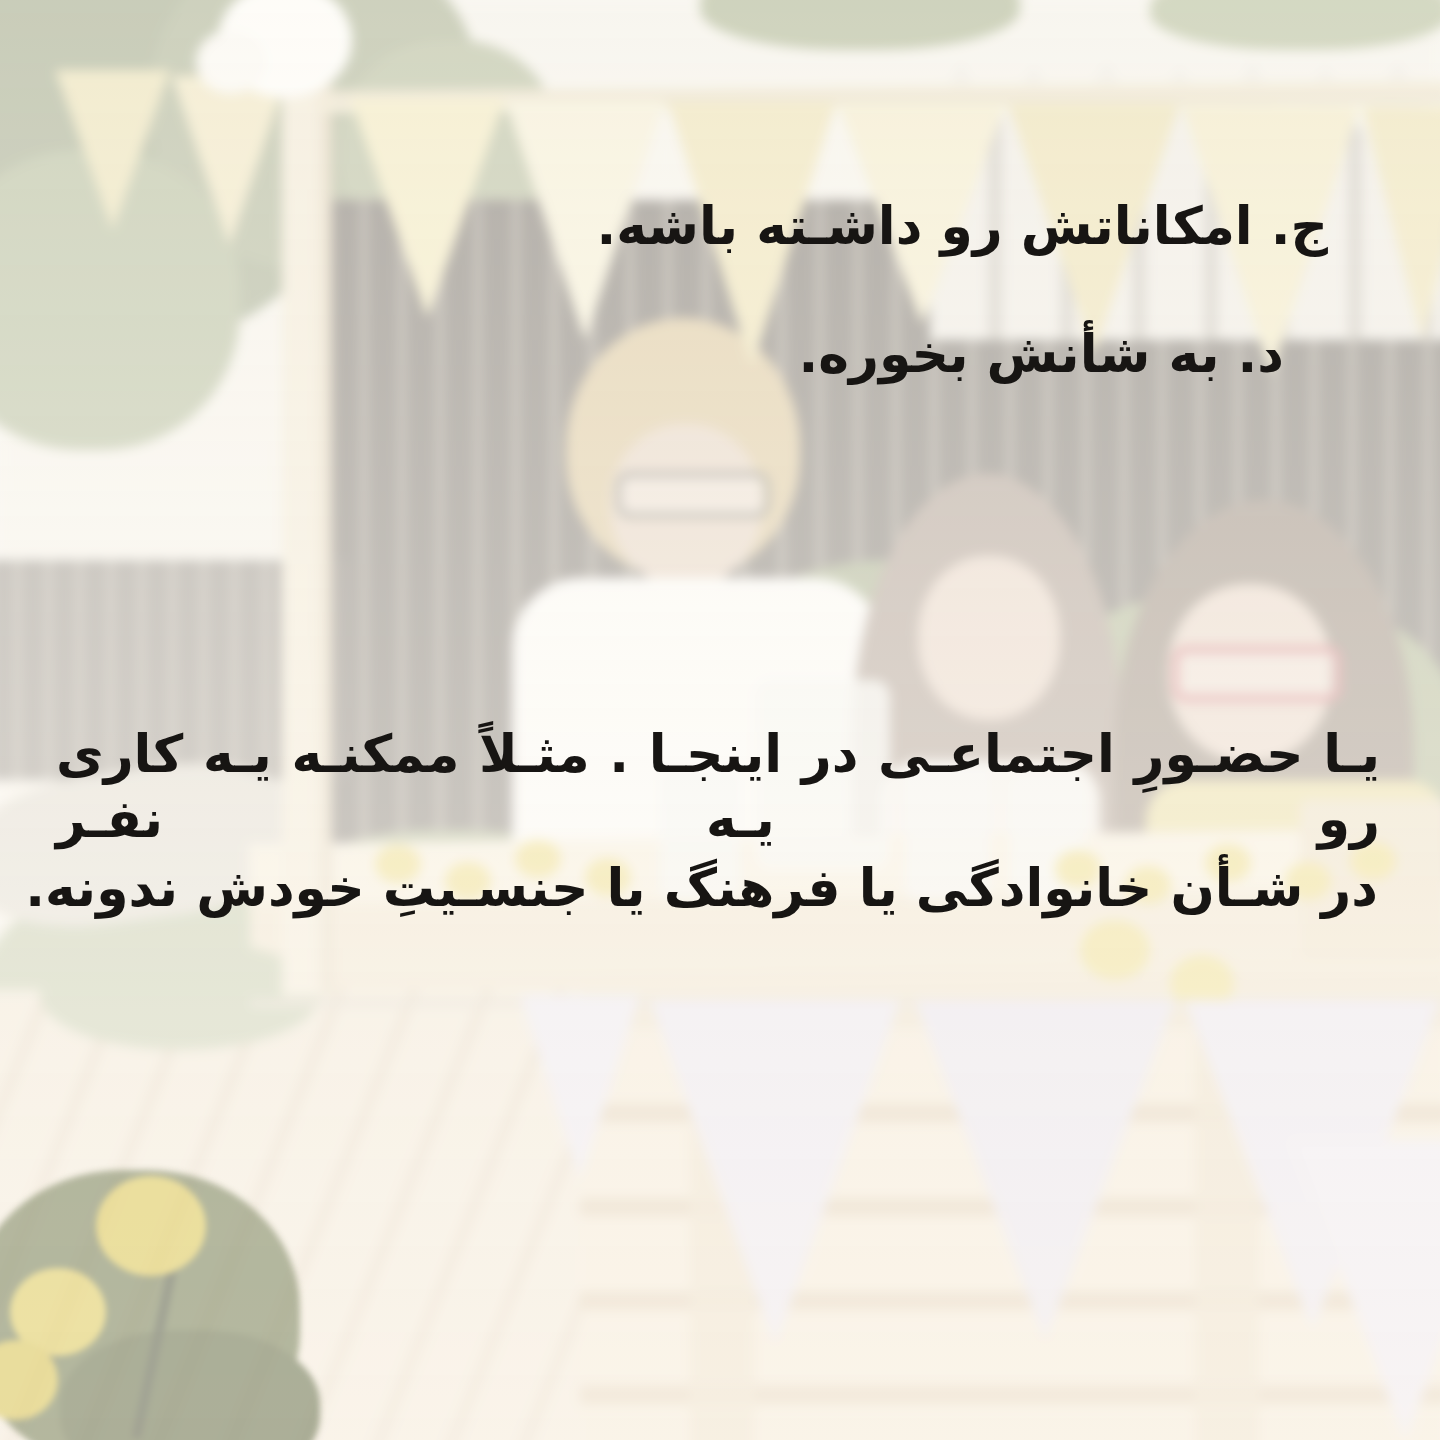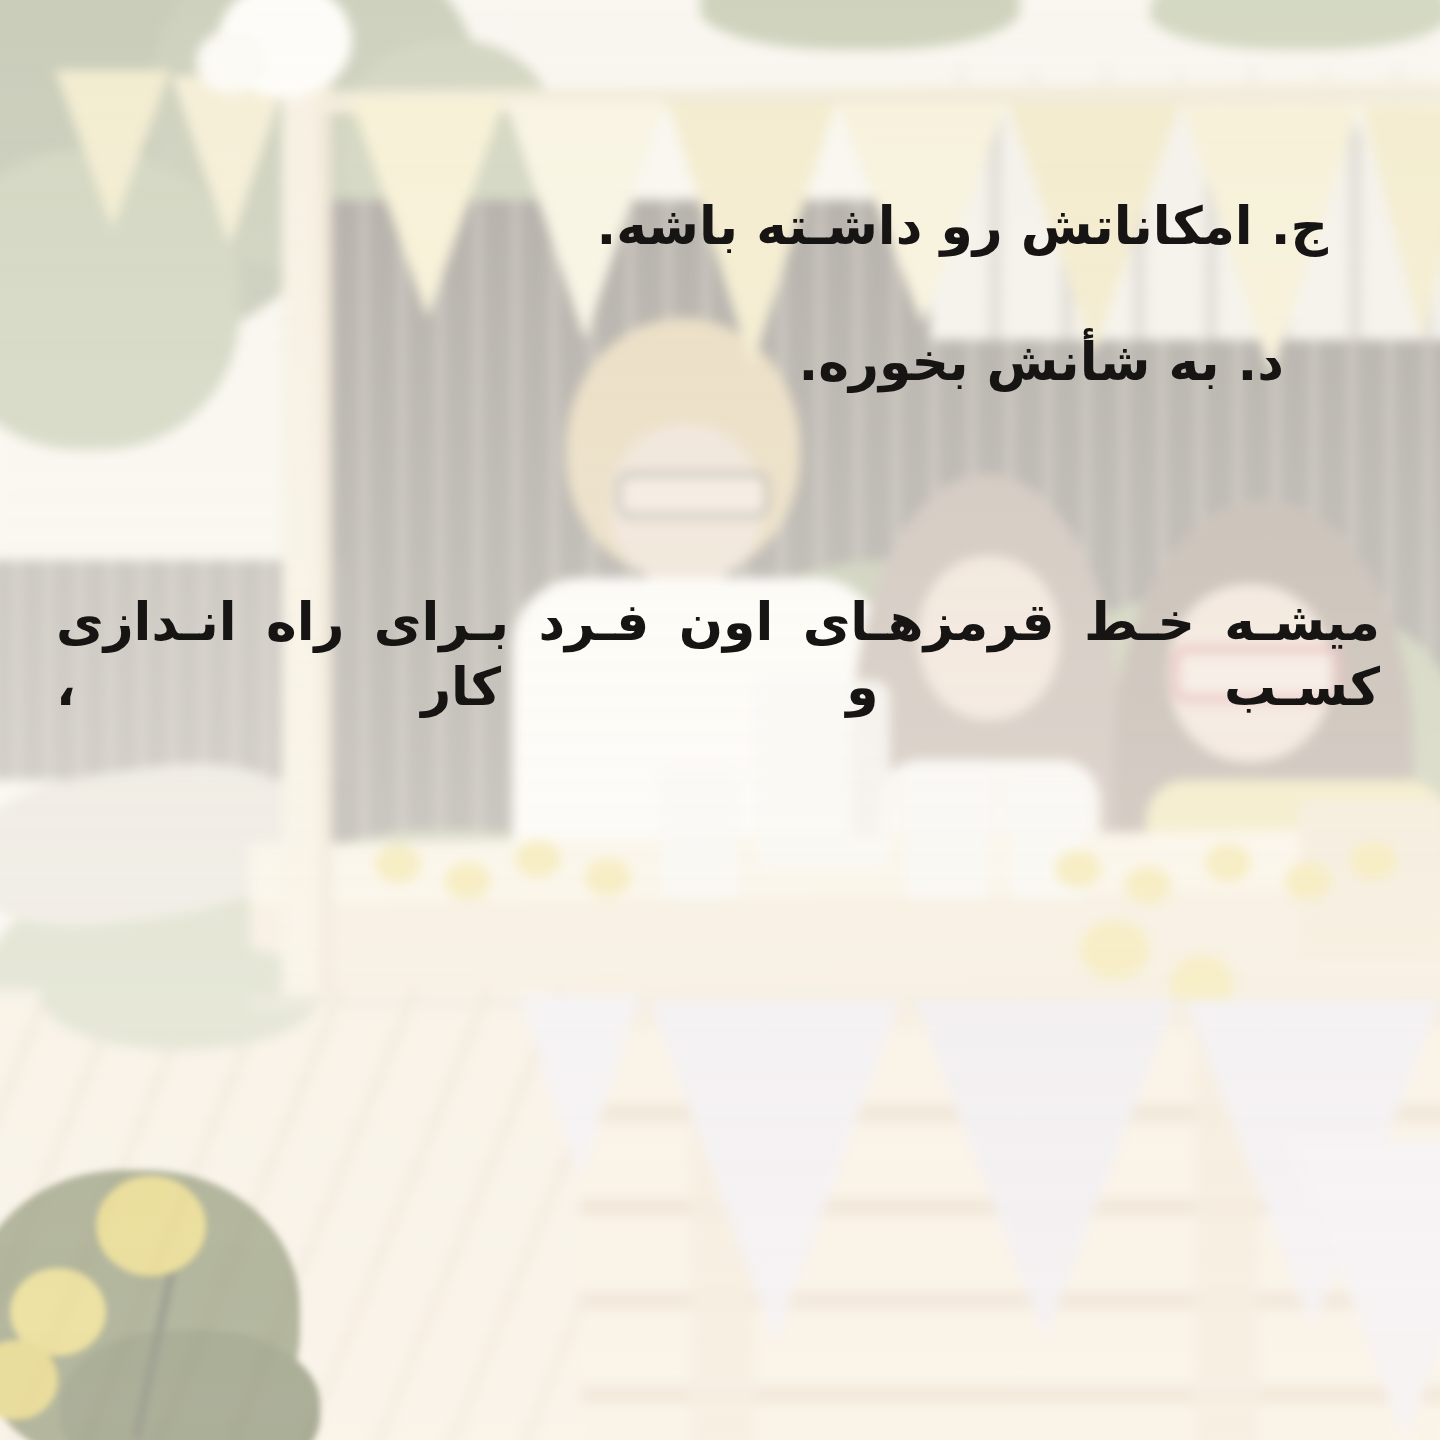--- a/index.html
+++ b/index.html
@@ -97,21 +97,21 @@
   .fl1{left:96px;top:1176px;width:110px;height:100px;background:#ddca55;border-radius:50%;}
   .fl2{left:10px;top:1268px;width:96px;height:88px;background:#e0ce5e;border-radius:50%;}
   .fl3{left:-26px;top:1340px;width:84px;height:80px;background:#d9c652;border-radius:50%;}
 
   
   .content{position:absolute;inset:0;}
   .txt{position:absolute;direction:rtl;unicode-bidi:plaintext;
        font-family:"DejaVu Sans","Liberation Sans",sans-serif;
        font-weight:700;color:#171513;font-size:52px;line-height:1.25;}
   .l1{top:194px;right:112px;white-space:nowrap;text-align:right;}
-  .l2{top:330px;right:156px;white-space:nowrap;text-align:center;}
+  .l2{top:322px;right:156px;white-space:nowrap;text-align:center;}
   .pl{left:56px;right:60px;text-align:justify;text-align-last:justify;}
   .p1{top:456px;}.p2{top:590px;}.p3{top:722px;}
   .p4{top:856px;left:auto;right:62px;white-space:nowrap;text-align:right;}
 
   
   .badge{position:absolute;left:50%;top:1352px;transform:translateX(-50%);
          background:#fefefe;border:6px solid #c1272d;border-radius:44px;
          padding:9px 30px;font-size:33px;font-weight:600;color:#1c1c1c;
          letter-spacing:.5px;font-family:"DejaVu Sans","Liberation Sans",sans-serif;}
 </style>
@@ -201,17 +201,18 @@
     <div class="leaves2"></div>
     <div class="stem"></div>
     <div class="fl1"></div>
     <div class="fl2"></div>
     <div class="fl3"></div>
   </div>
 
   <div class="content">
     <div class="txt l1" dir="rtl">ج. امکاناتش رو داشـته باشه.</div>
     <div class="txt l2" dir="rtl">د. به شأنش بخوره.</div>
-    <div class="txt pl p2" dir="rtl">میشـه خـط قرمزهـای اون فـرد بـرای راه انـدازی کسـب و کار ،</div>
+    <div class="txt pl p3" dir="rtl">یـا حضـورِ اجتماعـی در اینجـا . مثـلاً ممکنـه یـه کاری رو یـه نفـر</div>
+    <div class="txt p4" dir="rtl">در شـأن خانوادگی یا فرهنگ یا جنسـیتِ خودش ندونه.</div>
 
   </div>
 
 </div>
 
 </body></html>

